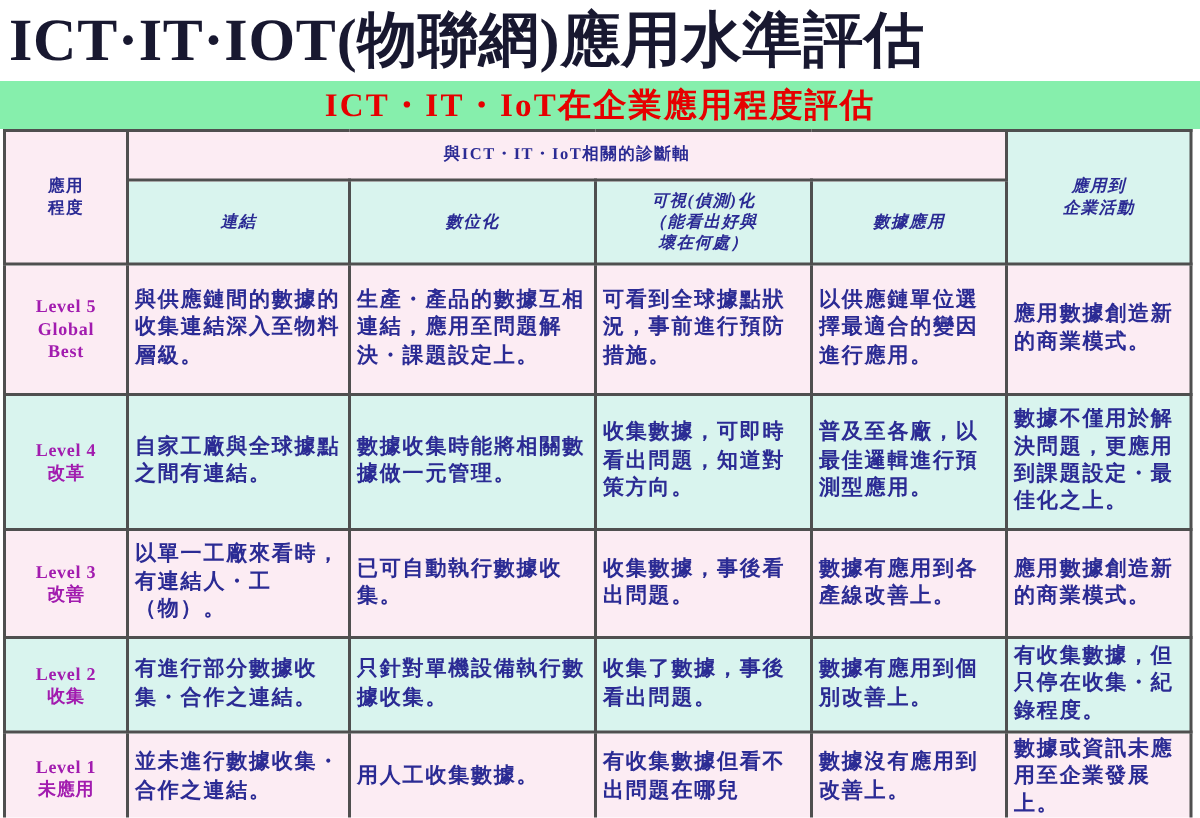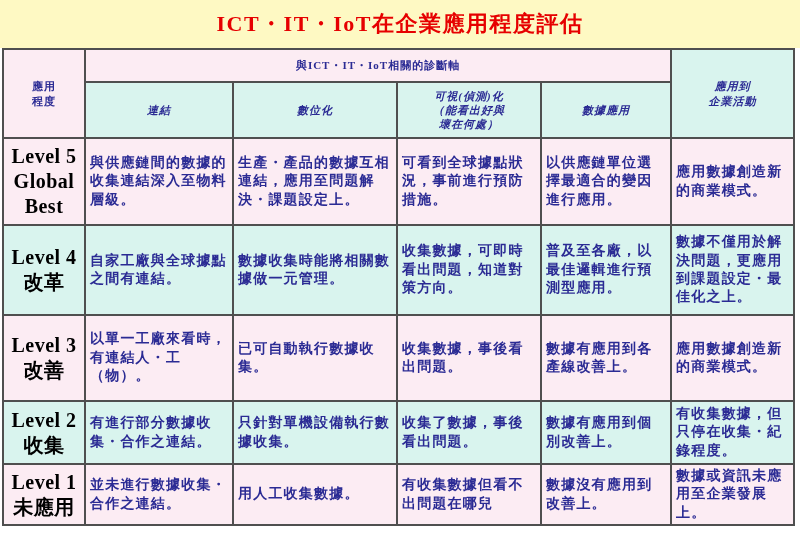--- a/index.html
+++ b/index.html
@@ -17,22 +17,22 @@
     height: 51px;
     font-size: 40px;
     font-weight: 600;
     color: #181830;
     line-height: 48px;
     white-space: nowrap;
     letter-spacing: 0.5px;
   }
 
   .subtitle-band {
-    height: 48px;
-    background: #fef9c3;
+    height: 32px;
+    background: #86efac;
     display: flex;
     align-items: center;
     justify-content: center;
   }
   .subtitle {
     color: #e60000;
     font-size: 22px;
     font-weight: bold;
     letter-spacing: 1.5px;
   }
@@ -62,45 +62,46 @@
     font-weight: bold;
     color: #2b2b94;
     letter-spacing: 1.2px;
     line-height: 1.32;
     padding: 2px 4px;
     vertical-align: middle;
     text-align: left;
   }
   td.level {
     text-align: center;
-    color: #000000;
-    font-size: 20px;
+    color: #a21caf;
+    font-size: 12px;
     letter-spacing: 0.5px;
     padding: 2px 1px;
     line-height: 1.25;
   }
   .pink { background: #fcecf3; }
   .cyan { background: #d9f4ee; font-style: italic; }
   .row-pink td { background: #fcecf3; }
   .row-cyan td { background: #d9f4ee; }
   .ml { white-space: pre-line; }
 
   tr.hr1 { height: 33px; }
   tr.hr2 { height: 56px; }
   tr.r5 { height: 87px; }
   tr.r4 { height: 90px; }
-  tr.r3 { height: 86px; }
+  tr.r3 { height: 72px; }
   tr.r2 { height: 63px; }
   tr.r1 { height: 50px; }
 </style>
 </head>
 <body>
 
 <div class="page">
 
+  <h1 class="title">ICT·IT·IOT(物聯網)應用水準評估</h1>
 
   <div class="subtitle-band">
     <span class="subtitle">ICT・IT・IoT在企業應用程度評估</span>
   </div>
 
   <table class="eval-table">
     <colgroup>
       <col style="width:82px">
       <col style="width:148px">
       <col style="width:164px">

